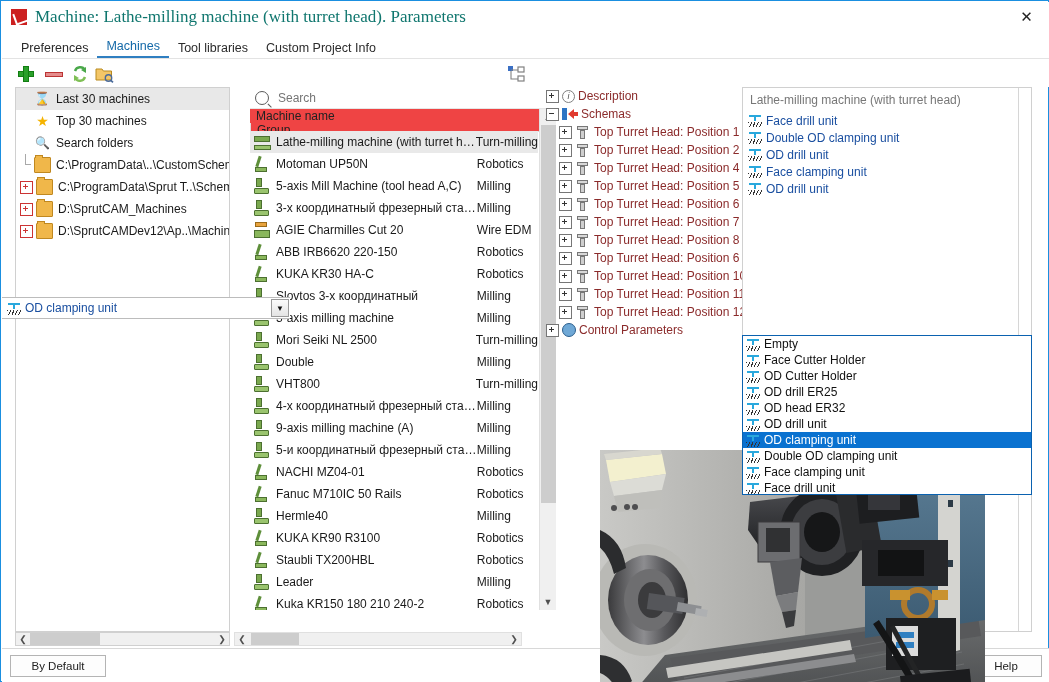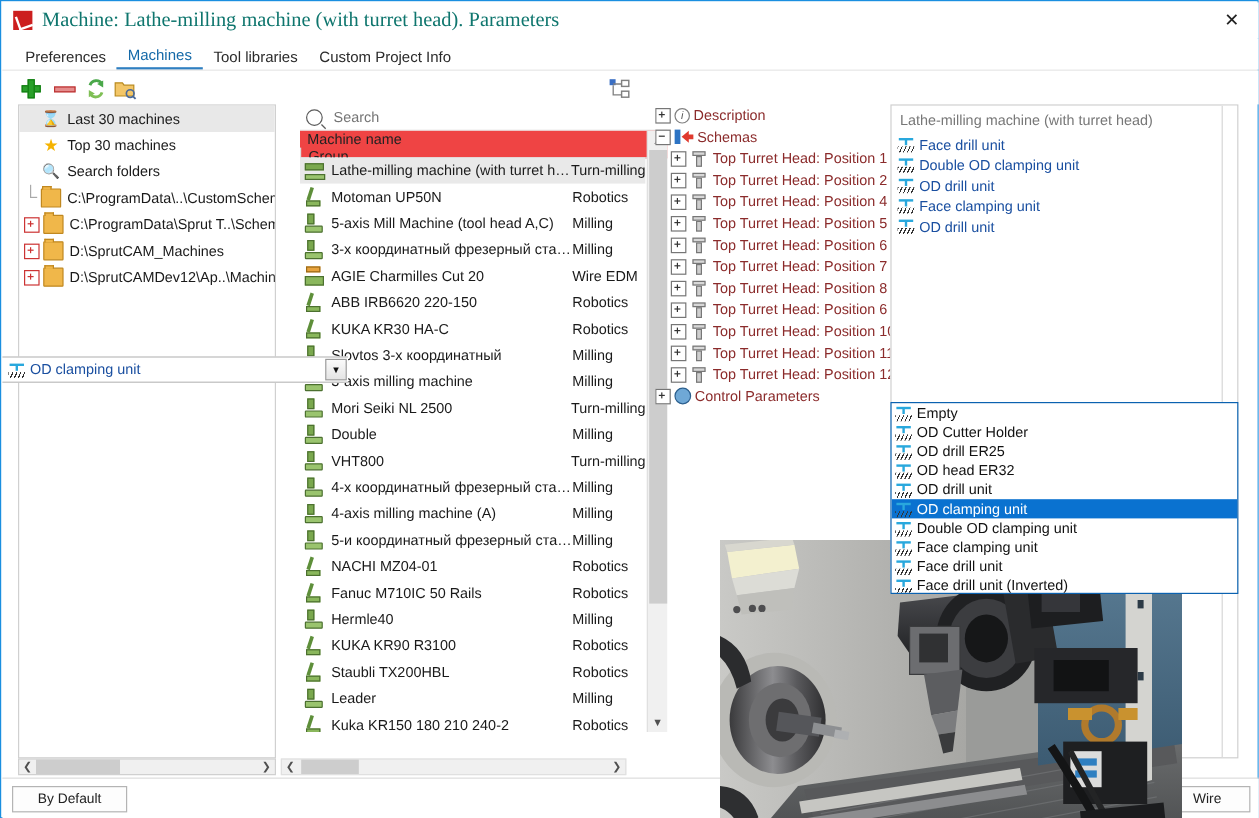--- a/index.html
+++ b/index.html
@@ -429,21 +429,21 @@
             <span class="mname">VHT800</span>
             <span class="mgroup">Turn-milling</span>
           </div>
           <div class="mrow">
             <span class="mico ico-mill"></span>
             <span class="mname">4-х координатный фрезерный стан...</span>
             <span class="mgroup">Milling</span>
           </div>
           <div class="mrow">
             <span class="mico ico-mill"></span>
-            <span class="mname">4-axis milling machine (A)</span>
+            <span class="mname">9-axis milling machine (A)</span>
             <span class="mgroup">Milling</span>
           </div>
           <div class="mrow">
             <span class="mico ico-mill"></span>
             <span class="mname">5-и координатный фрезерный стан...</span>
             <span class="mgroup">Milling</span>
           </div>
           <div class="mrow">
             <span class="mico ico-robot"></span>
             <span class="mname">NACHI MZ04-01</span>
@@ -723,20 +723,26 @@
         <div class="drow">
           <span class="vico">
             <i></i>
           </span>
           <span>Empty</span>
         </div>
         <div class="drow">
           <span class="vico">
             <i></i>
           </span>
+          <span>Face Cutter Holder</span>
+        </div>
+        <div class="drow">
+          <span class="vico">
+            <i></i>
+          </span>
           <span>OD Cutter Holder</span>
         </div>
         <div class="drow">
           <span class="vico">
             <i></i>
           </span>
           <span>OD drill ER25</span>
         </div>
         <div class="drow">
           <span class="vico">
@@ -782,16 +788,16 @@
         </div>
       </div>
 
   </div>
 
   <div class="footer-sep"></div>
   <div class="footer">
     <div class="btn btn-default">By Default</div>
     <div class="btn btn-ok">Ok</div>
     <div class="btn btn-cancel">Cancel</div>
-    <div class="btn btn-help">Wire</div>
+    <div class="btn btn-help">Help</div>
   </div>
 
 </div>
 
 </body></html>

